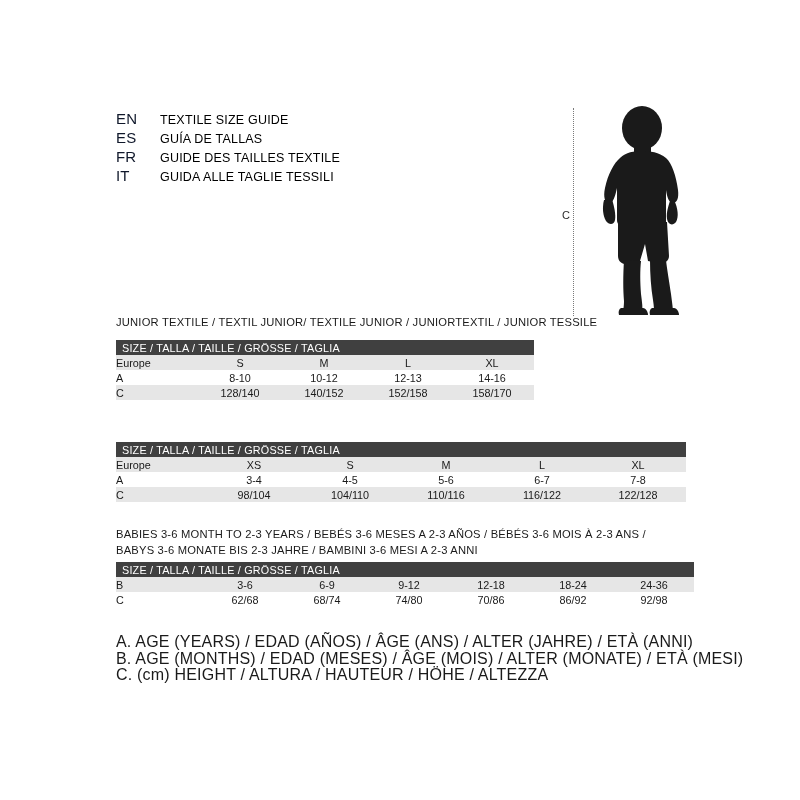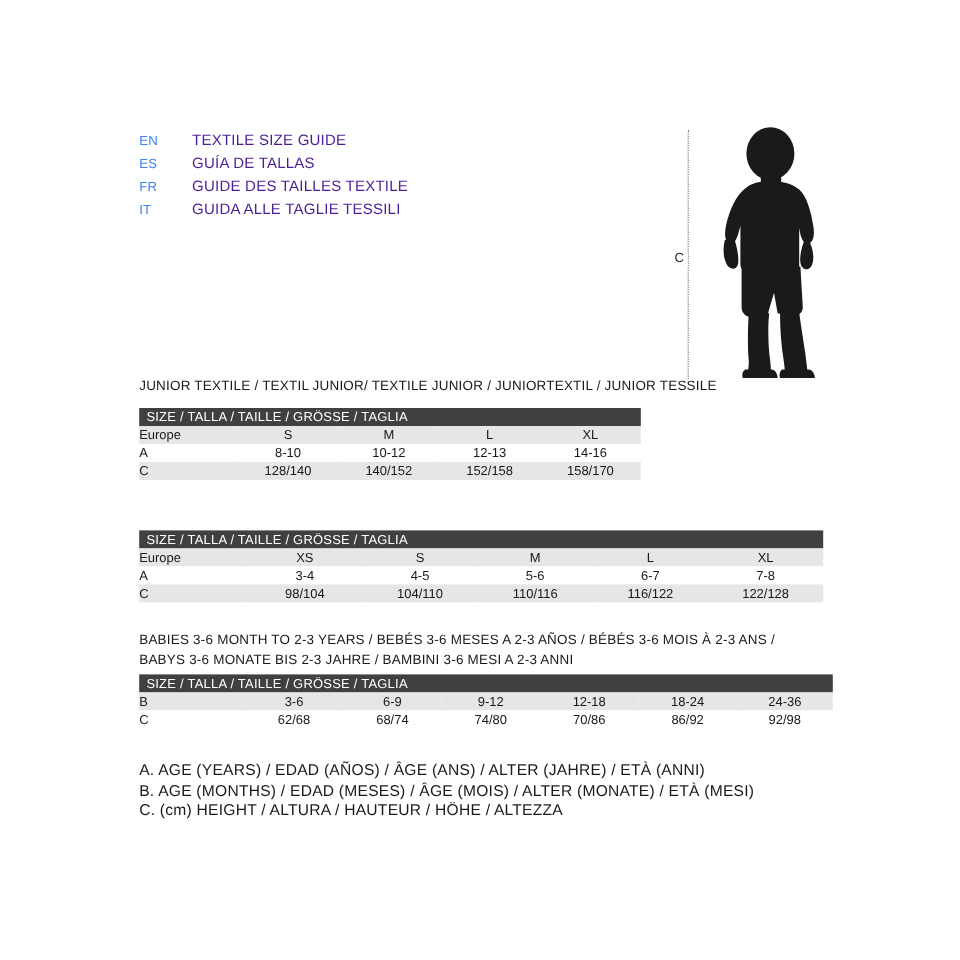--- a/index.html
+++ b/index.html
@@ -27,28 +27,28 @@
     top: 110px;
     width: 320px;
   }
   .lang-row {
     display: flex;
     align-items: baseline;
     height: 19px;
   }
   .lang-code {
     width: 44px;
-    font-size: 11px;
-    letter-spacing: 0.2px;
-    color: #3b82f6;
+    font-size: 15px;
+    letter-spacing: 0.2px;
+    color: #0f172a;
   }
   .lang-title {
     font-size: 12.5px;
     letter-spacing: 0.2px;
-    color: #4c1d95;
+    color: #000000;
   }
 
   
   .figure {
     position: absolute;
     left: 545px;
     top: 100px;
     width: 160px;
     height: 225px;
   }
@@ -120,21 +120,21 @@
   }
   .cell-val {
     text-align: center;
   }
 
   
   .legend {
     position: absolute;
     left: 116px;
     top: 634px;
-    font-size: 13px;
+    font-size: 16px;
     letter-spacing: 0.2px;
     line-height: 16.5px;
     color: #1a1a1a;
   }
   .legend div { white-space: nowrap; }
 </style>
 </head>
 <body>
 
 <div class="page">

